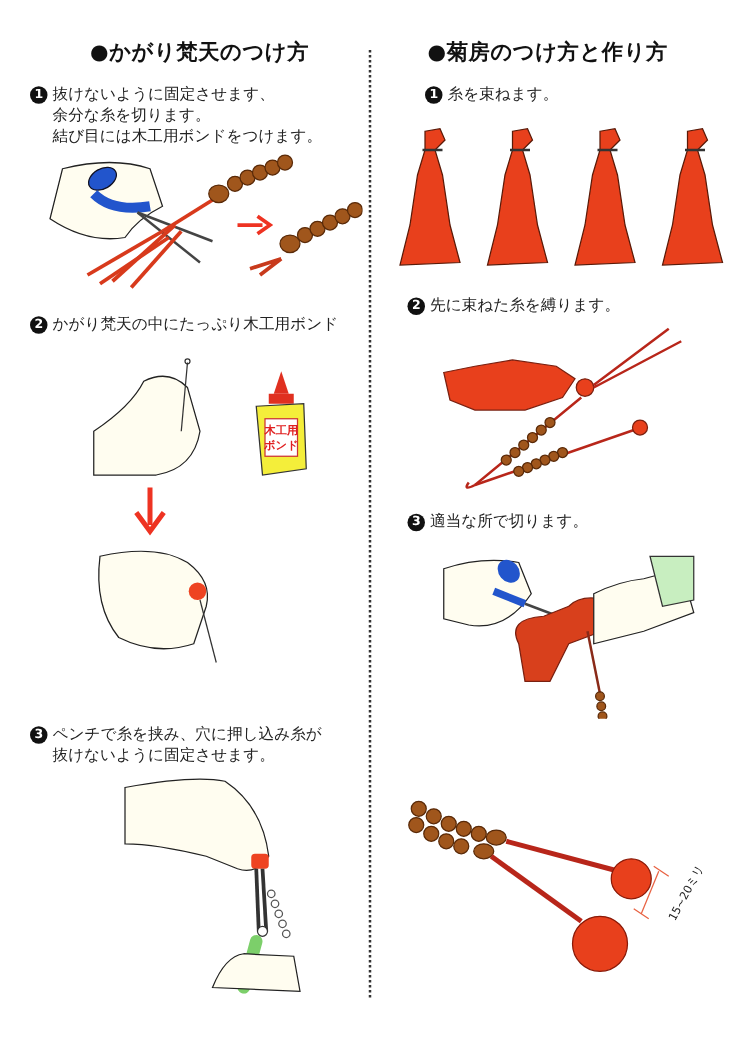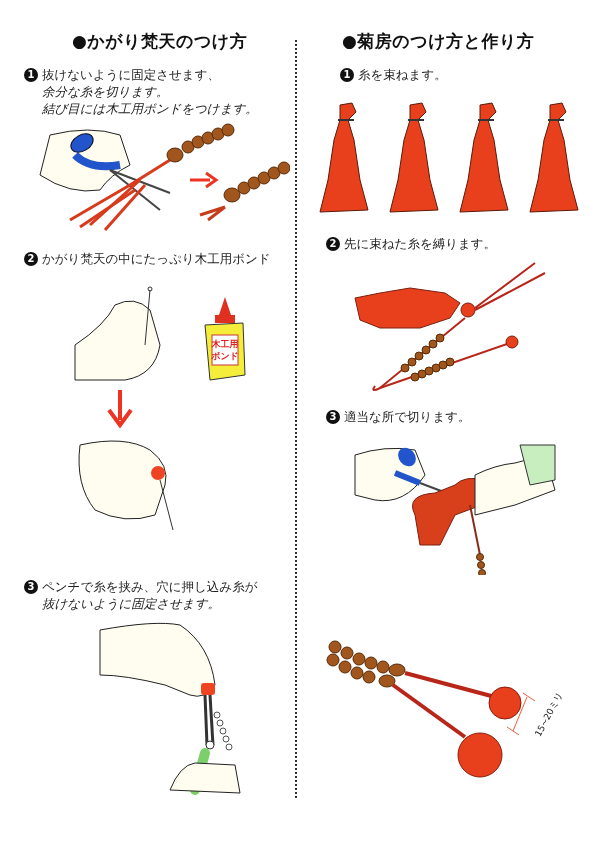--- a/index.html
+++ b/index.html
@@ -7,21 +7,21 @@
          font-family: "DejaVu Sans", "Liberation Sans", sans-serif; color: #222; }
   .col { position: absolute; top: 0; width: 300px; height: 847px; }
   .col.left { left: 0; }
   .col.right { left: 300px; }
   .divider { position: absolute; left: 295px; top: 40px; height: 758px; width: 0;
              border-left: 2px dotted #333; }
   .title { position: absolute; font-weight: bold; font-size: 17px; color: #111; letter-spacing: 0.5px; white-space: nowrap; }
   .step { position: absolute; font-size: 12.5px; line-height: 17px; color: #222; white-space: nowrap; }
   .num { display: inline-block; width: 14px; height: 14px; border-radius: 50%; background: #111; color: #fff;
          font-size: 10px; font-weight: bold; text-align: center; line-height: 14px; margin-right: 4px; vertical-align: 1px; }
-  .step .line2 { padding-left: 18px; display: block; font-style: italic; }
+  .step .line2 { padding-left: 18px; display: block; }
   .illus { position: absolute; }
   svg { display: block; }
   .dimlabel { position: absolute; font-size: 9px; color: #222; transform: rotate(-62deg); transform-origin: left top; white-space: nowrap; }
   .bondtext { font-weight: bold; fill: #e02020; font-size: 9px; }
 </style>
 </head>
 <body>
 
 <div class="divider"></div>
 

